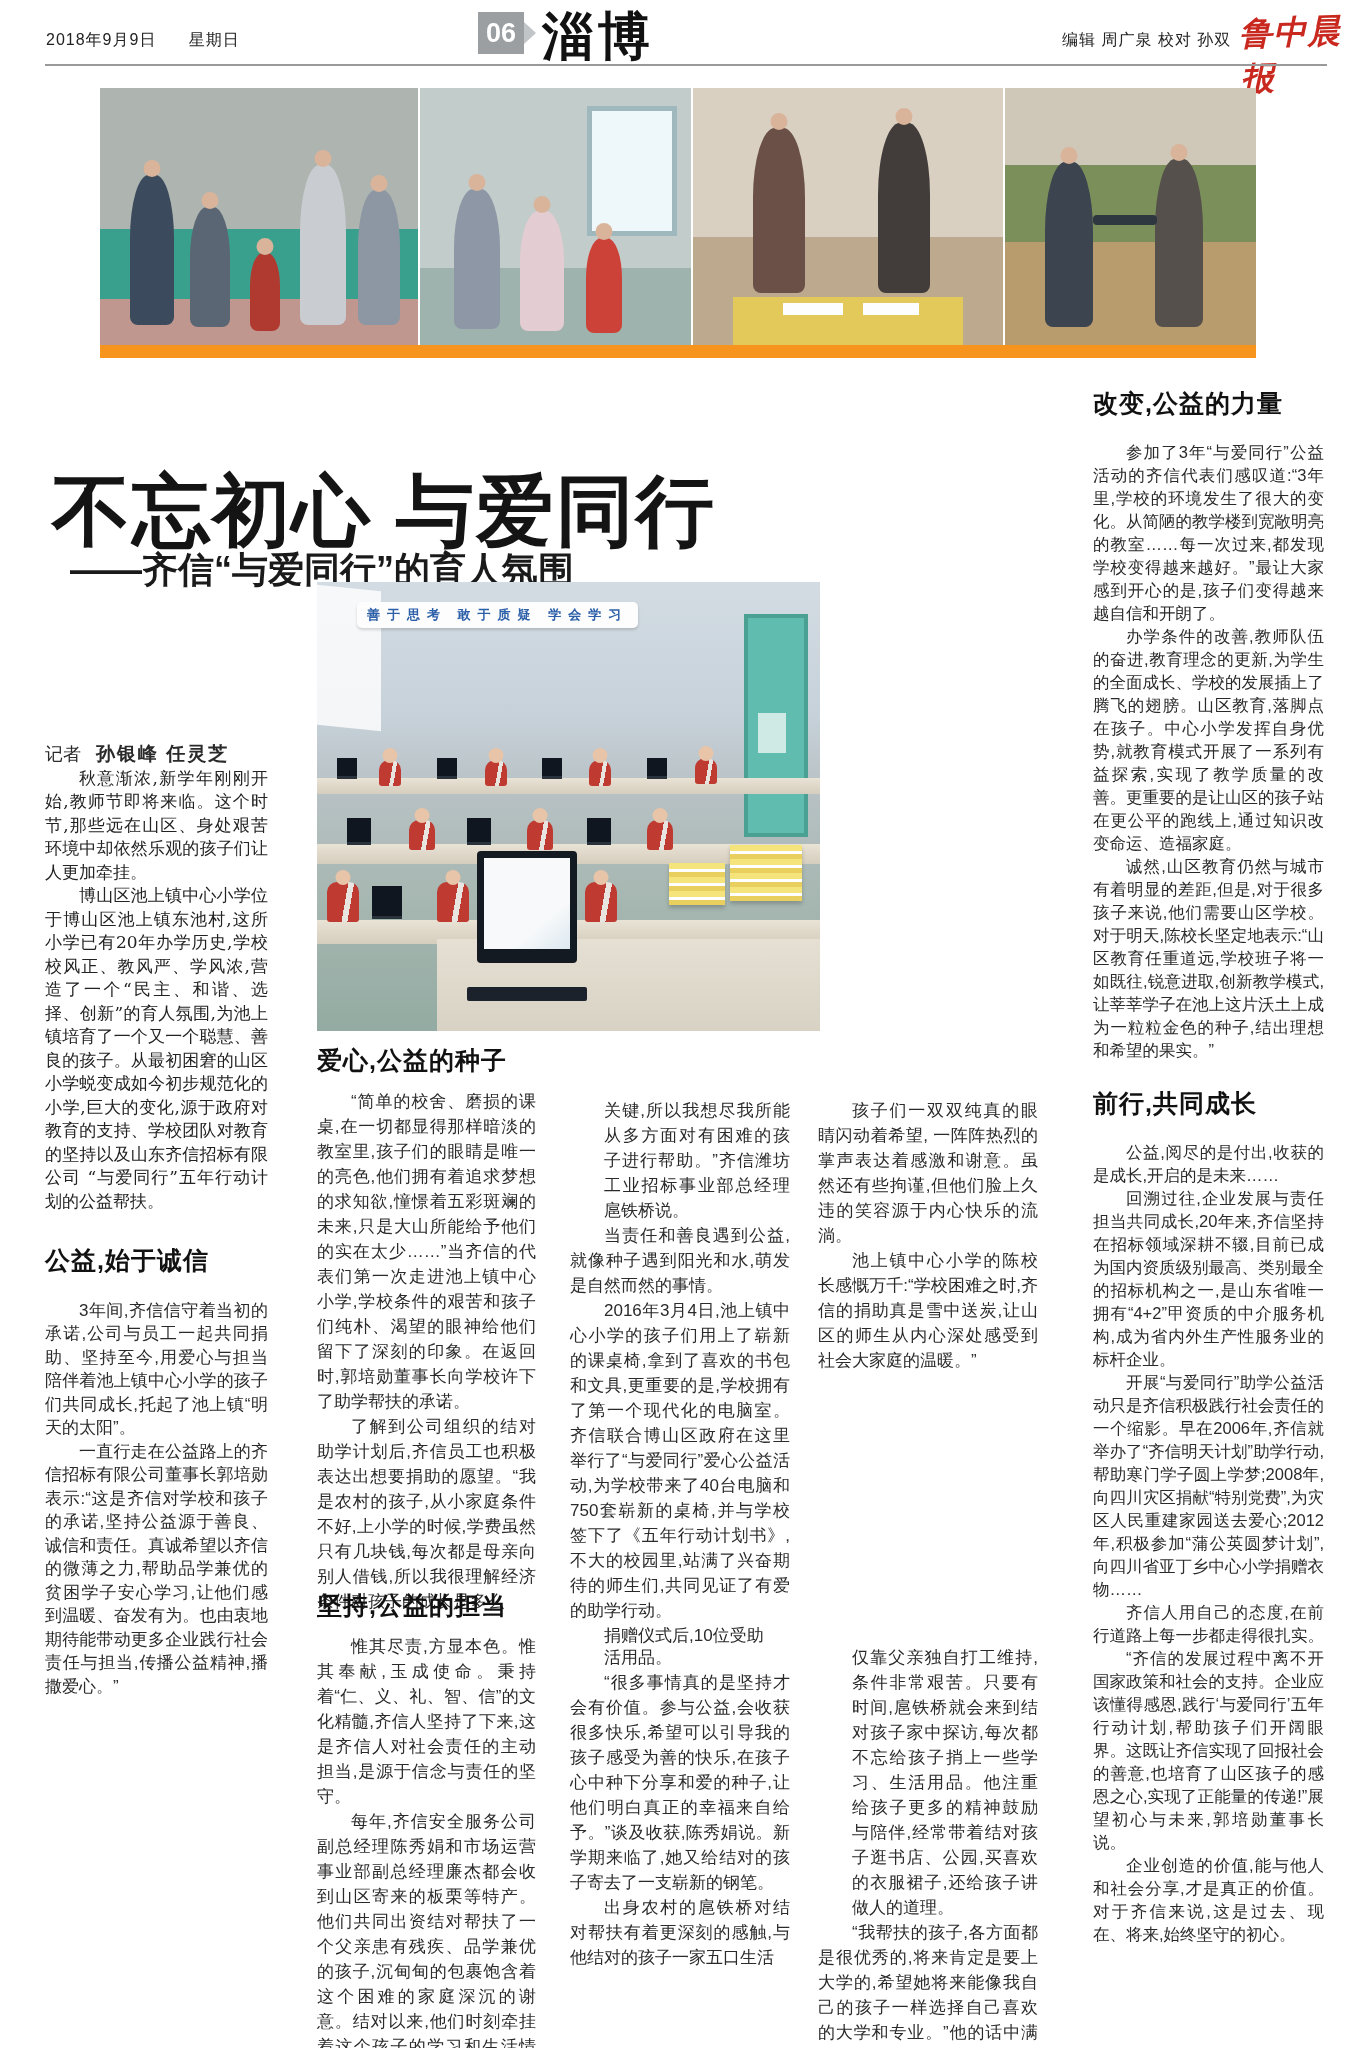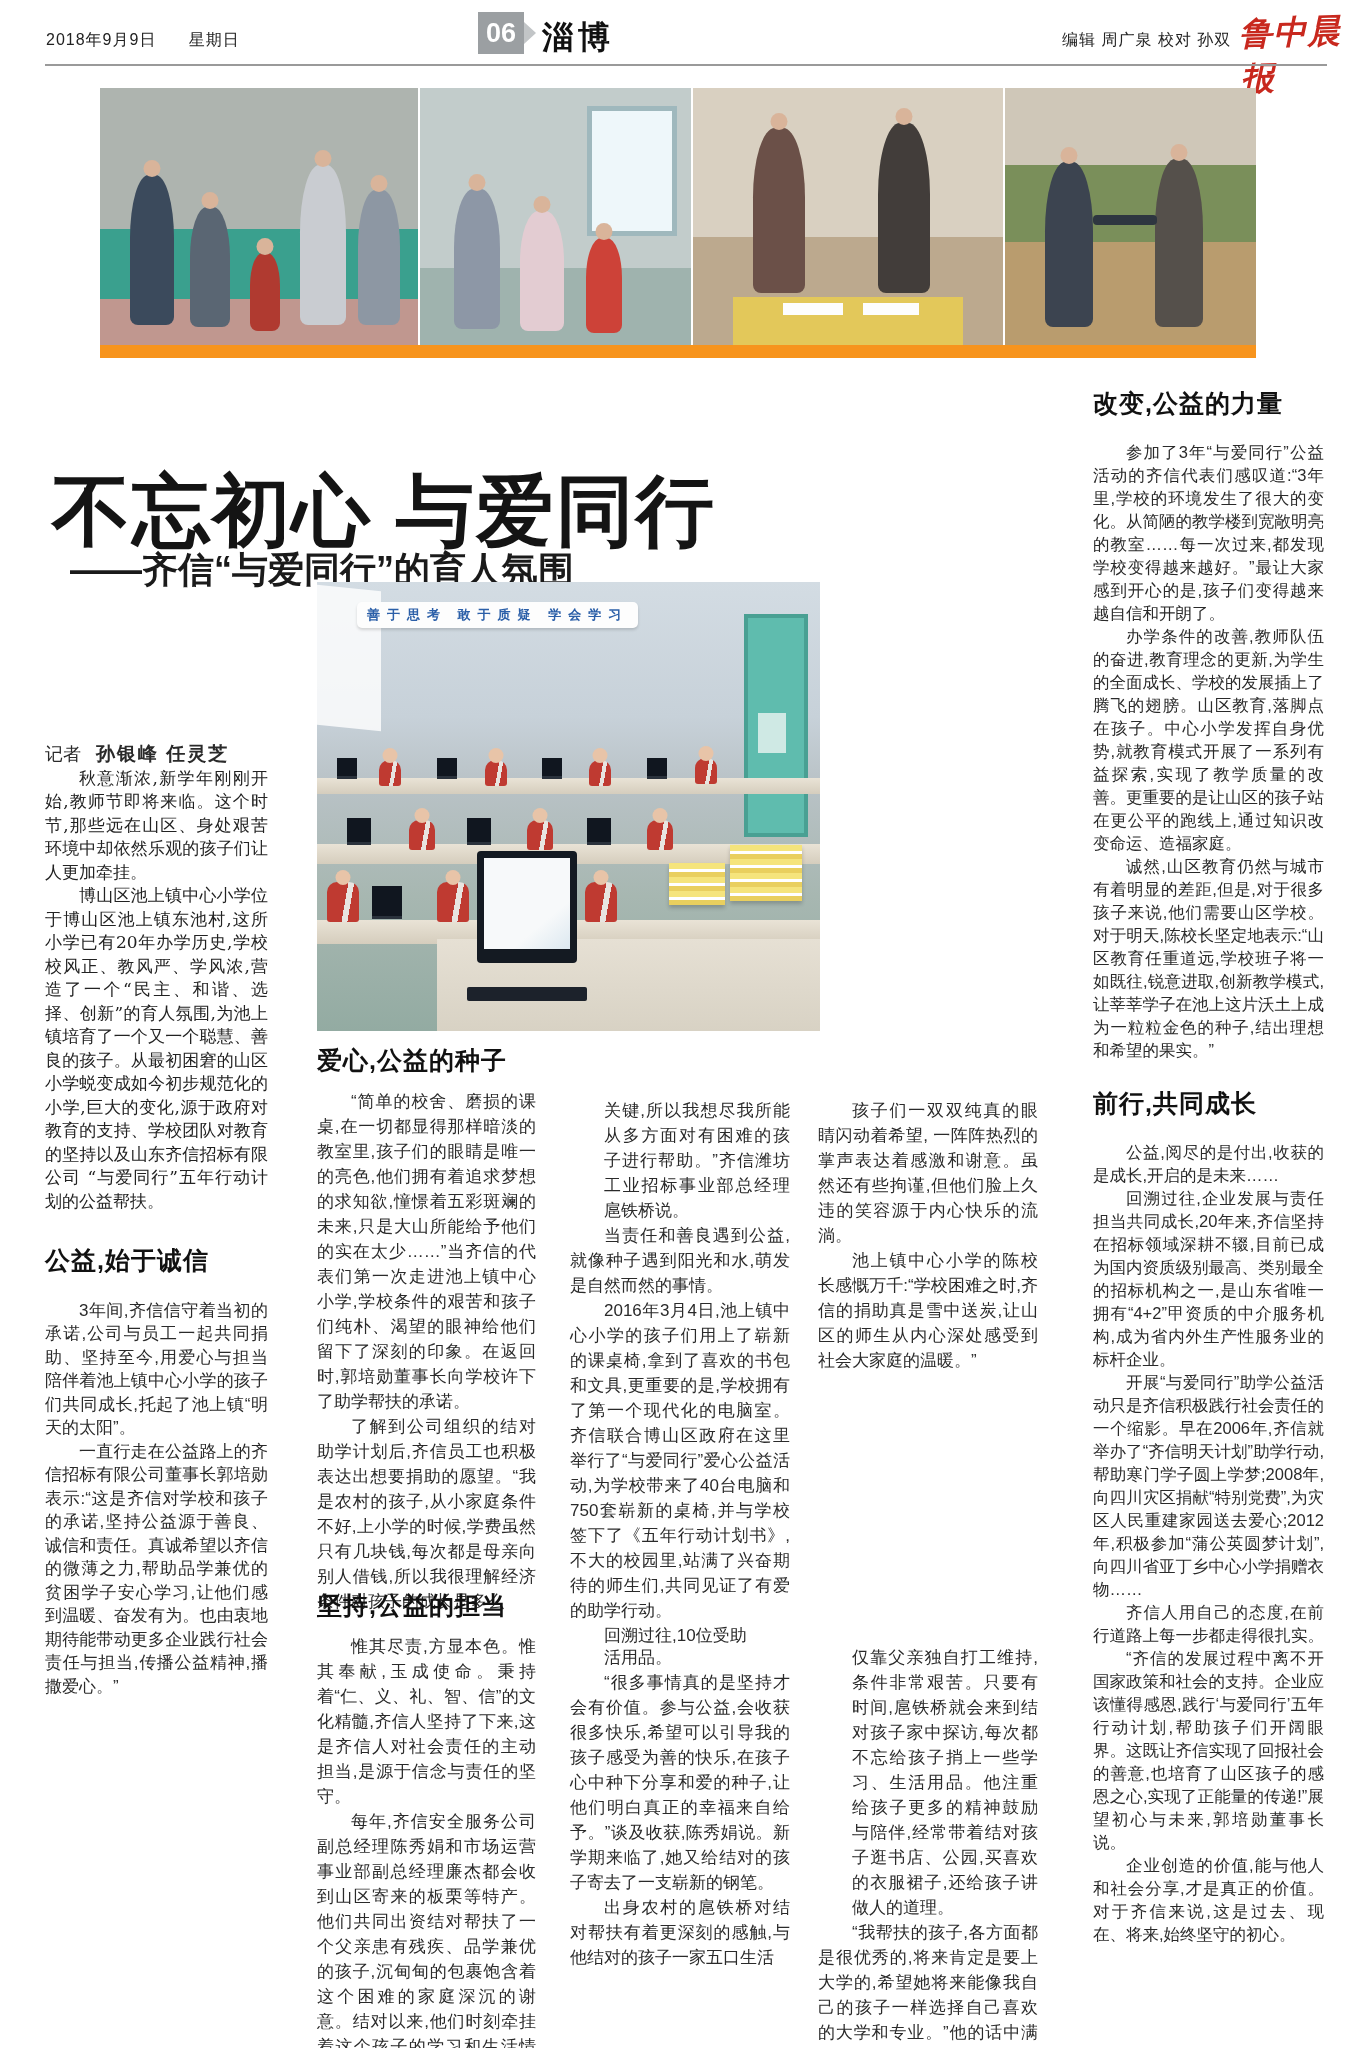--- a/index.html
+++ b/index.html
@@ -5,21 +5,21 @@
   html,body{margin:0;padding:0;background:#e8e8e8;}
   .page{position:relative;width:1372px;height:2048px;background:#ffffff;overflow:hidden;
         font-family:"Liberation Sans",sans-serif;color:#2a2a2a;}
   
   .hdr-date{position:absolute;left:46px;top:30px;font-size:16px;color:#222;letter-spacing:1px;}
   .hdr-date .wk{margin-left:27px;}
   .pagebox{position:absolute;left:478px;top:12px;width:46px;height:42px;background:#9b9fa2;
            color:#fff;font-size:27px;font-weight:bold;text-align:center;line-height:42px;}
   .pagebox-arrow{position:absolute;left:524px;top:22px;width:0;height:0;
            border-top:11px solid transparent;border-bottom:11px solid transparent;border-left:12px solid #c2c5c7;}
-  .hdr-section{position:absolute;left:542px;top:16px;font-size:32px;font-weight:800;color:#111;letter-spacing:4px;}
+  .hdr-section{position:absolute;left:542px;top:2px;font-size:52px;font-weight:800;color:#111;letter-spacing:4px;}
   .hdr-editors{position:absolute;left:1062px;top:30px;font-size:16px;color:#222;letter-spacing:1px;}
   .hdr-logo{position:absolute;left:1240px;top:10px;font-size:33px;font-weight:bold;color:#c8281e;
             font-family:"DejaVu Serif",serif;font-style:italic;transform:rotate(-2deg);letter-spacing:1px;}
   .hdr-rule{position:absolute;left:45px;top:64px;width:1282px;height:2px;background:#9a9a9a;}
   
   .strip-photo{position:absolute;top:88px;height:257px;overflow:hidden;background:#b8bdb9;}
   .orange-bar{position:absolute;left:100px;top:345px;width:1156px;height:13px;background:#f7941d;}
   .fig{position:absolute;border-radius:42% 42% 8px 8px;}
   .fig::before{content:'';position:absolute;top:-15px;left:50%;transform:translateX(-50%);
                width:17px;height:17px;border-radius:50%;background:#d9b49a;}
@@ -164,21 +164,21 @@
 
   <div class="bandcol" style="left:317px;top:1048px;width:219px">
     <div class="sec-head">爱心,公益的种子</div>
     <p>“简单的校舍、磨损的课桌,在一切都显得那样暗淡的教室里,孩子们的眼睛是唯一的亮色,他们拥有着追求梦想的求知欲,憧憬着五彩斑斓的未来,只是大山所能给予他们的实在太少……”当齐信的代表们第一次走进池上镇中心小学,学校条件的艰苦和孩子们纯朴、渴望的眼神给他们留下了深刻的印象。在返回时,郭培勋董事长向学校许下了助学帮扶的承诺。</p>
     <p>了解到公司组织的结对助学计划后,齐信员工也积极表达出想要捐助的愿望。“我是农村的孩子,从小家庭条件不好,上小学的时候,学费虽然只有几块钱,每次都是母亲向别人借钱,所以我很理解经济条件对孩子的成长是多么</p>
   </div>
   <div class="bandcol pad-top" style="left:570px;top:1048px;width:220px">
     <p class="cont">关键,所以我想尽我所能从多方面对有困难的孩子进行帮助。”齐信潍坊工业招标事业部总经理扈铁桥说。</p>
     <p>当责任和善良遇到公益,就像种子遇到阳光和水,萌发是自然而然的事情。</p>
     <p>2016年3月4日,池上镇中心小学的孩子们用上了崭新的课桌椅,拿到了喜欢的书包和文具,更重要的是,学校拥有了第一个现代化的电脑室。齐信联合博山区政府在这里举行了“与爱同行”爱心公益活动,为学校带来了40台电脑和750套崭新的桌椅,并与学校签下了《五年行动计划书》,不大的校园里,站满了兴奋期待的师生们,共同见证了有爱的助学行动。</p>
-    <p>回溯过往,10位受助</p>
+    <p>捐赠仪式后,10位受助</p>
   </div>
   <div class="bandcol pad-top" style="left:818px;top:1048px;width:220px">
     <p>孩子们一双双纯真的眼睛闪动着希望, 一阵阵热烈的掌声表达着感激和谢意。虽然还有些拘谨,但他们脸上久违的笑容源于内心快乐的流淌。</p>
     <p>池上镇中心小学的陈校长感慨万千:“学校困难之时,齐信的捐助真是雪中送炭,让山区的师生从内心深处感受到社会大家庭的温暖。”</p>
   </div>
 
   <div class="bandcol" style="left:317px;top:1593px;width:219px">
     <div class="sec-head">坚持,公益的担当</div>
     <p>惟其尽责,方显本色。惟其奉献,玉成使命。秉持着“仁、义、礼、智、信”的文化精髓,齐信人坚持了下来,这是齐信人对社会责任的主动担当,是源于信念与责任的坚守。</p>
     <p>每年,齐信安全服务公司副总经理陈秀娟和市场运营事业部副总经理廉杰都会收到山区寄来的板栗等特产。他们共同出资结对帮扶了一个父亲患有残疾、品学兼优的孩子,沉甸甸的包裹饱含着这个困难的家庭深沉的谢意。结对以来,他们时刻牵挂着这个孩子的学习和生活情况,并定期寄去书包、图书等学习生</p>

